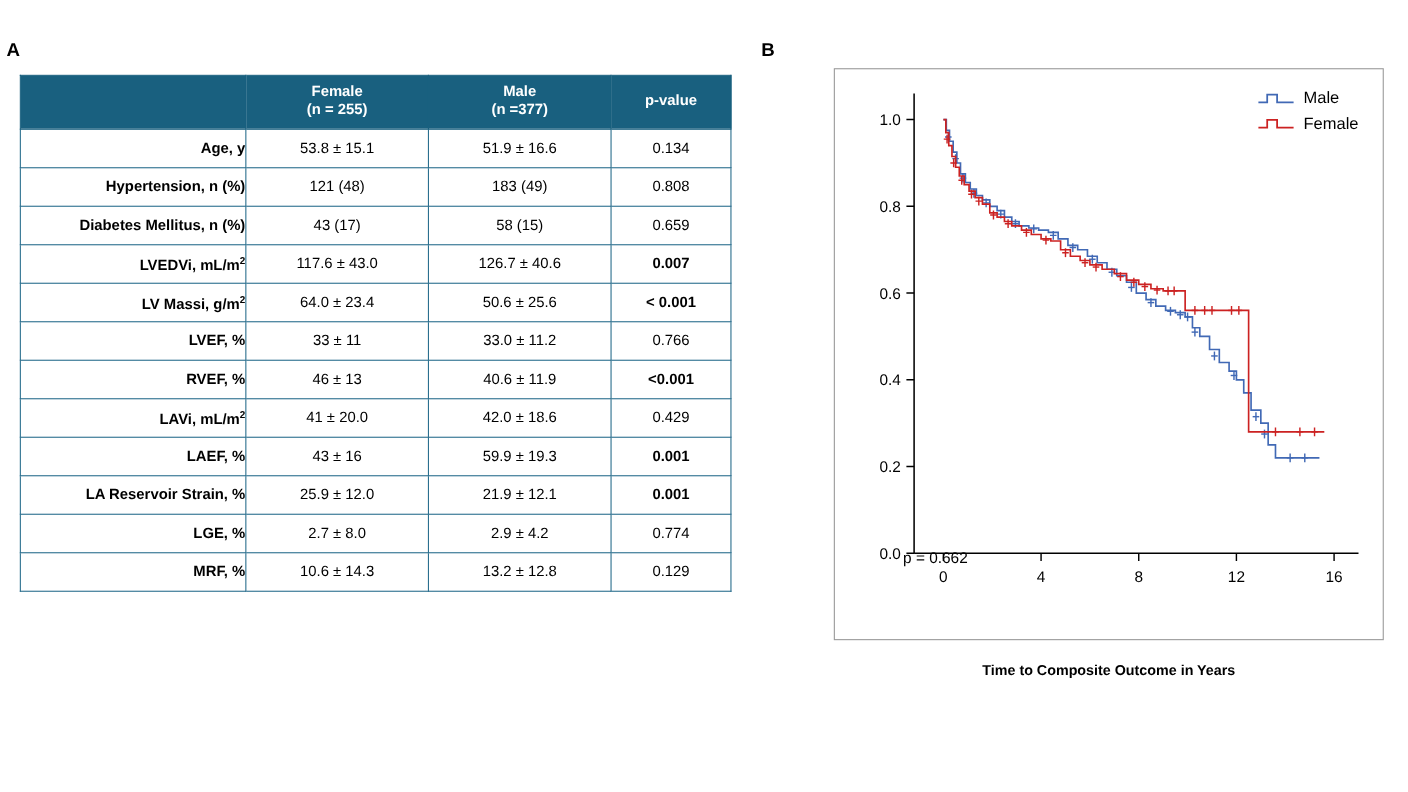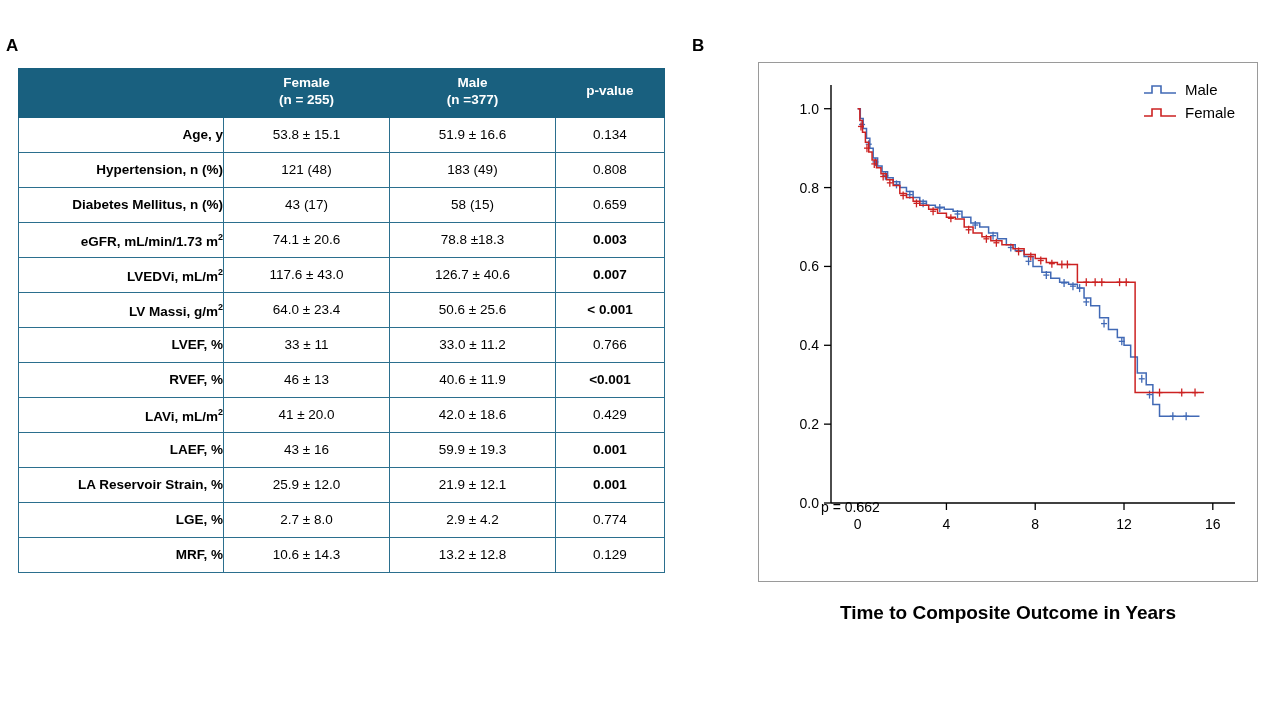--- a/index.html
+++ b/index.html
@@ -108,21 +108,21 @@
     font-size: 16px;
     font-weight: bold;
     white-space: nowrap;
   }
   #x-axis-title {
     position: absolute;
     left: 16px;
     top: 540px;
     width: 500px;
     text-align: center;
-    font-size: 19px;
+    font-size: 13px;
     font-weight: bold;
   }
   .legend-box {
     position: absolute;
     right: 22px;
     top: 18px;
     font-size: 15px;
   }
   .legend-row {
     display: flex;
@@ -180,26 +180,20 @@
           <td class="rowlabel">Hypertension, n (%)</td>
           <td class="val">121 (48)</td>
           <td class="val">183 (49)</td>
           <td class="pval">0.808</td>
         </tr>
         <tr>
           <td class="rowlabel">Diabetes Mellitus,  n (%)</td>
           <td class="val">43 (17)</td>
           <td class="val">58 (15)</td>
           <td class="pval">0.659</td>
-        </tr>
-        <tr>
-          <td class="rowlabel">eGFR, mL/min/1.73  m<sup>2</sup></td>
-          <td class="val">74.1 ± 20.6</td>
-          <td class="val">78.8 ±18.3</td>
-          <td class="pval bold">0.003</td>
         </tr>
         <tr>
           <td class="rowlabel">LVEDVi, mL/m<sup>2</sup></td>
           <td class="val">117.6 ± 43.0</td>
           <td class="val">126.7 ± 40.6</td>
           <td class="pval bold">0.007</td>
         </tr>
         <tr>
           <td class="rowlabel">LV Massi, g/m<sup>2</sup></td>
           <td class="val">64.0 ± 23.4</td>

